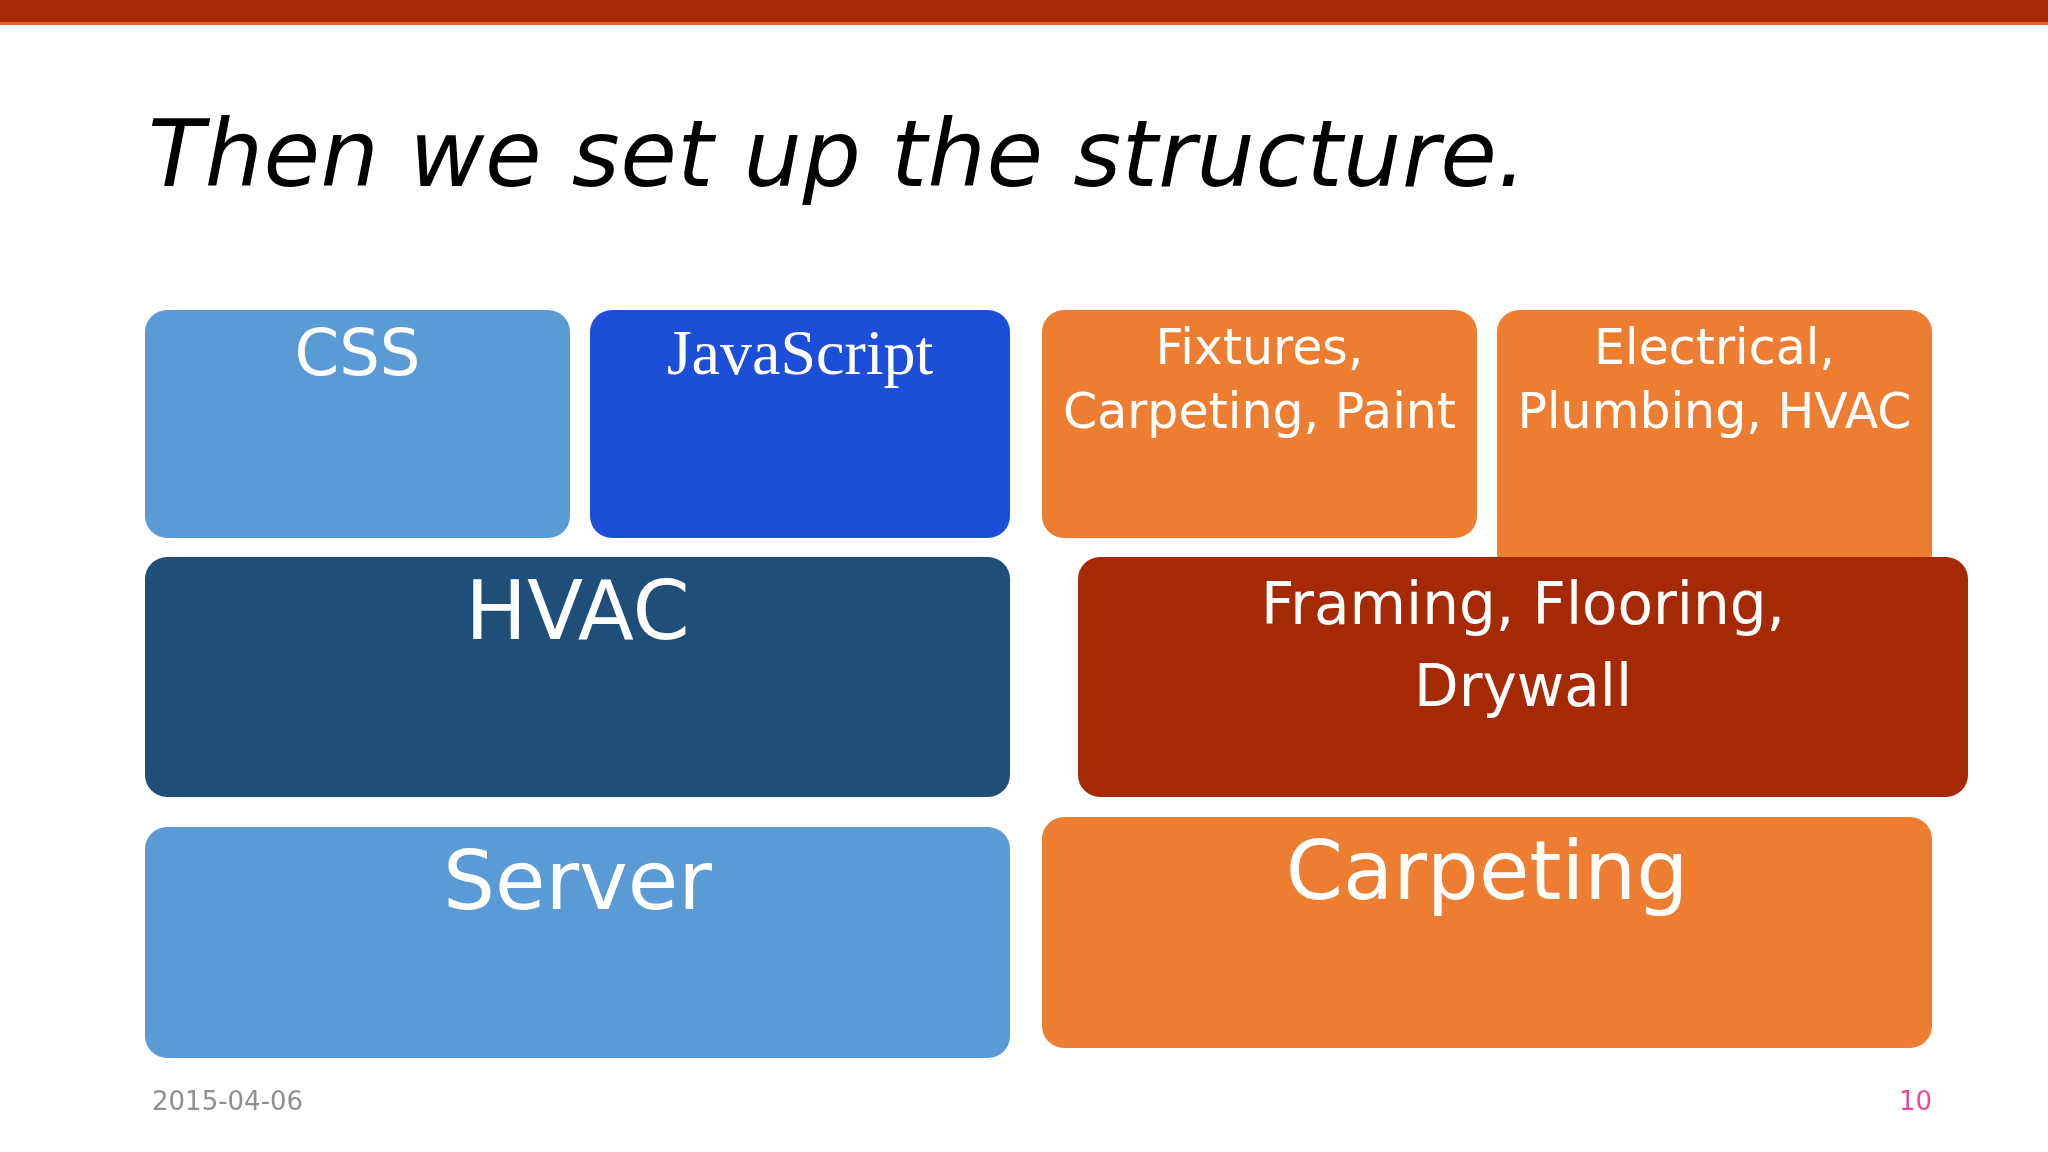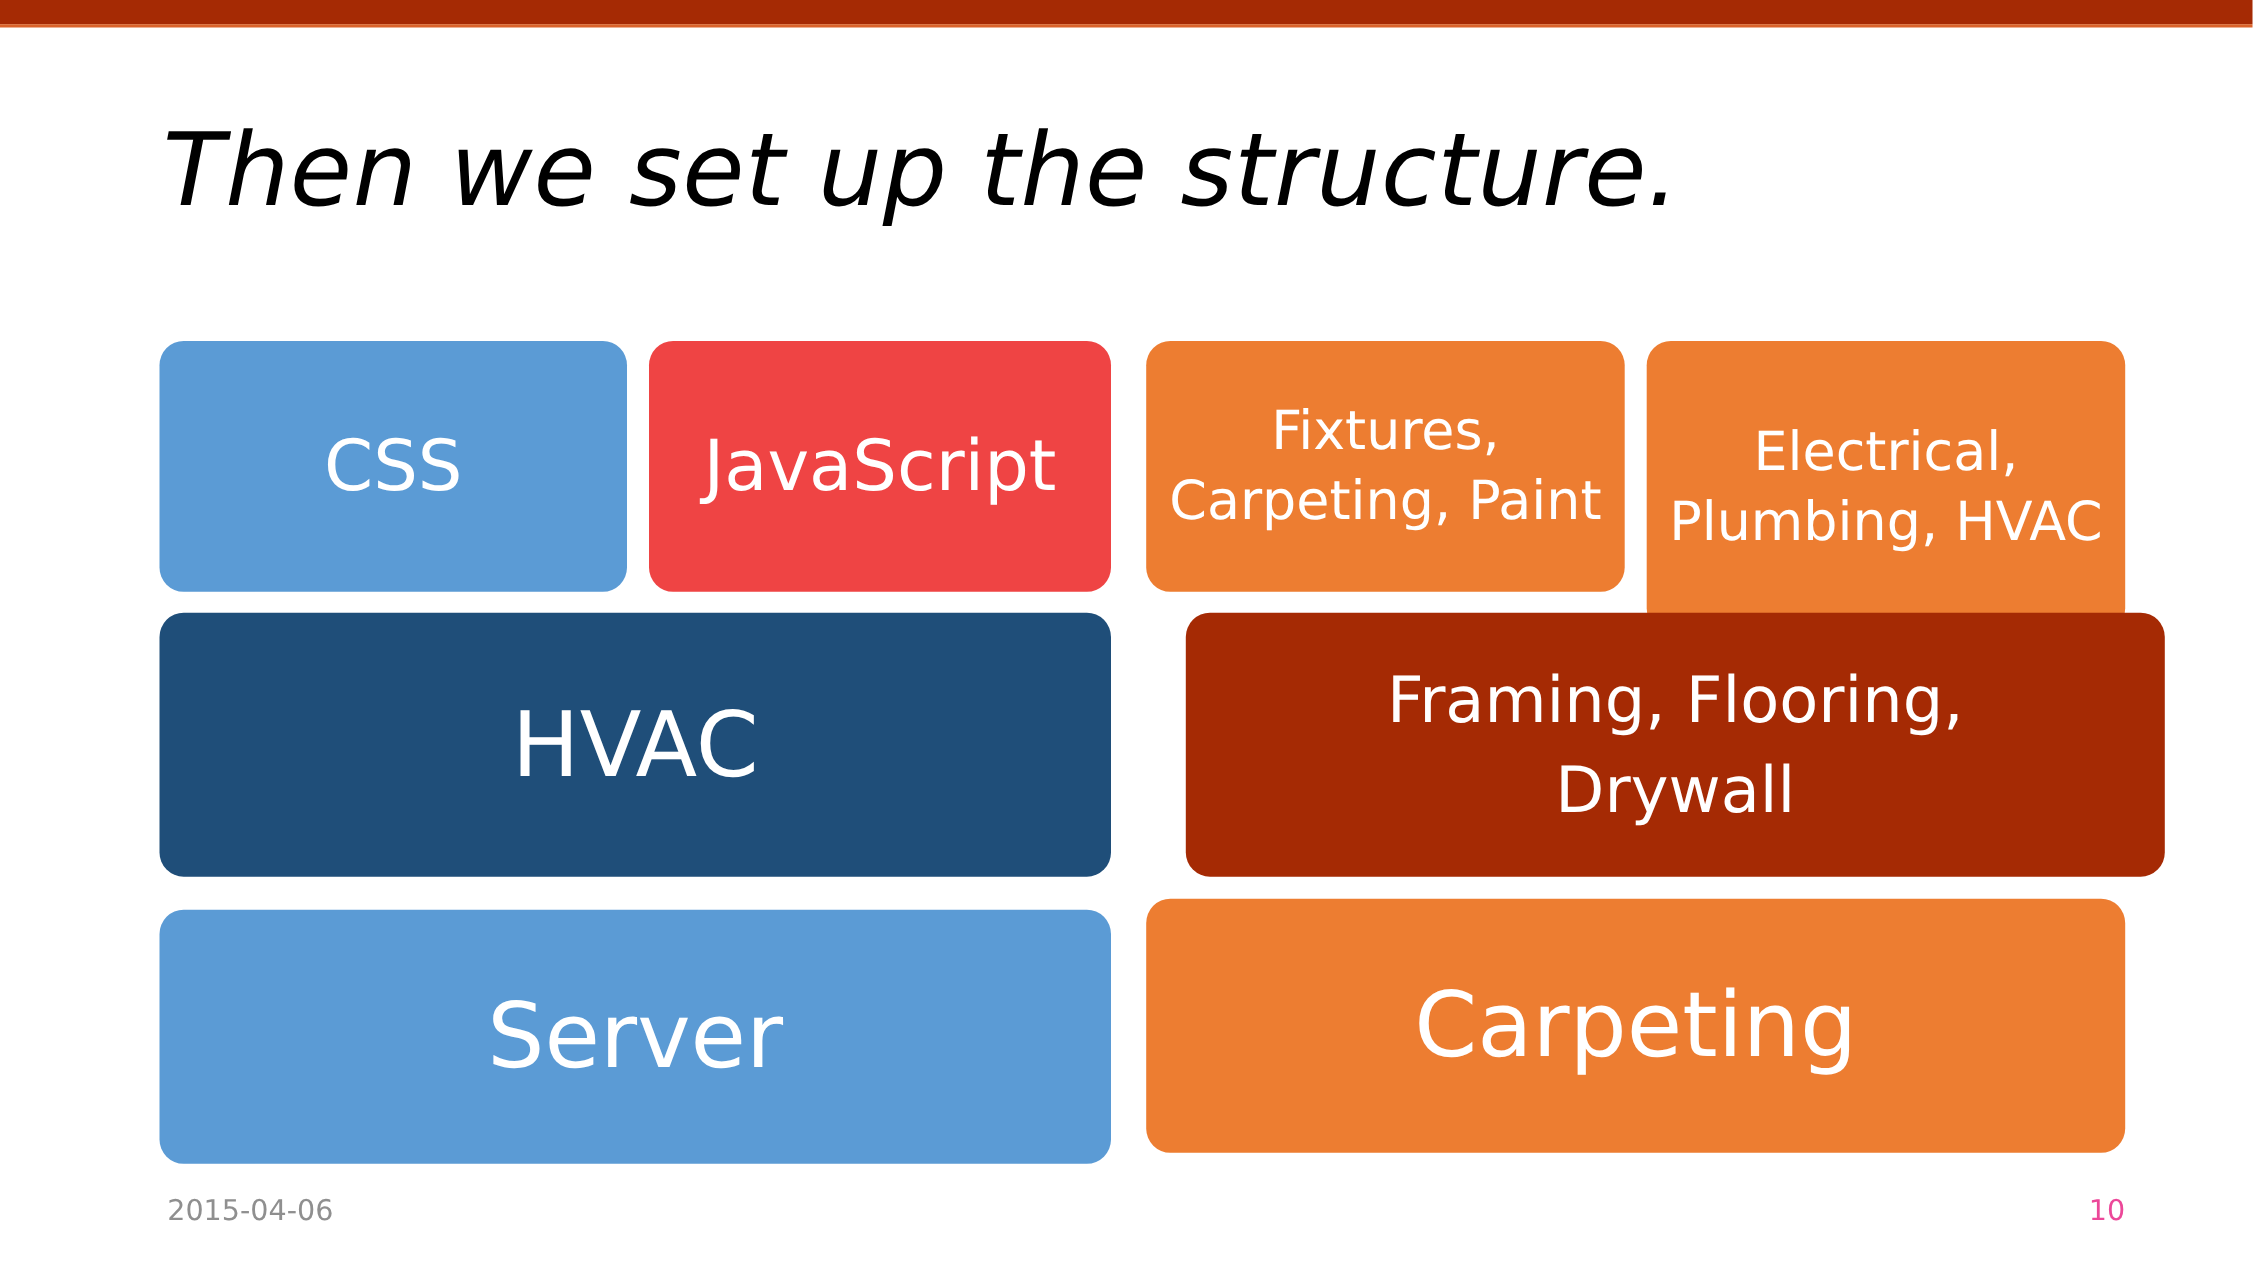--- a/index.html
+++ b/index.html
@@ -53,21 +53,21 @@
     left: 0;
     top: 0;
     width: 2048px;
     height: 1152px;
   }
   .box {
     position: absolute;
     border-radius: 22px;
     color: #FFFFFF;
     display: flex;
-    align-items: center;
+    align-items: flex-start;
     justify-content: center;
     text-align: center;
     box-sizing: border-box;
     padding: 6px 18px;
     font-weight: 400;
   }
   .box .lbl {
     display: block;
     width: 100%;
     white-space: pre-line;
@@ -113,21 +113,21 @@
   <div class="top-band-line"></div>
 
   <div class="title">Then we set up the structure.</div>
 
   <div class="grid">
 
     <div class="box b-css" style="background:#5B9BD5;">
       <span class="lbl">CSS</span>
     </div>
 
-    <div class="box b-js" style="background:#ef4444;">
+    <div class="box b-js" style="background:#1d4ed8;font-family:Liberation Serif, serif;">
       <span class="lbl">JavaScript</span>
     </div>
 
     <div class="box b-fixtures" style="background:#ED7D31;">
       <span class="lbl">Fixtures,
 Carpeting, Paint</span>
     </div>
 
     <div class="box b-electrical" style="background:#ED7D31;">
       <span class="lbl">Electrical,

